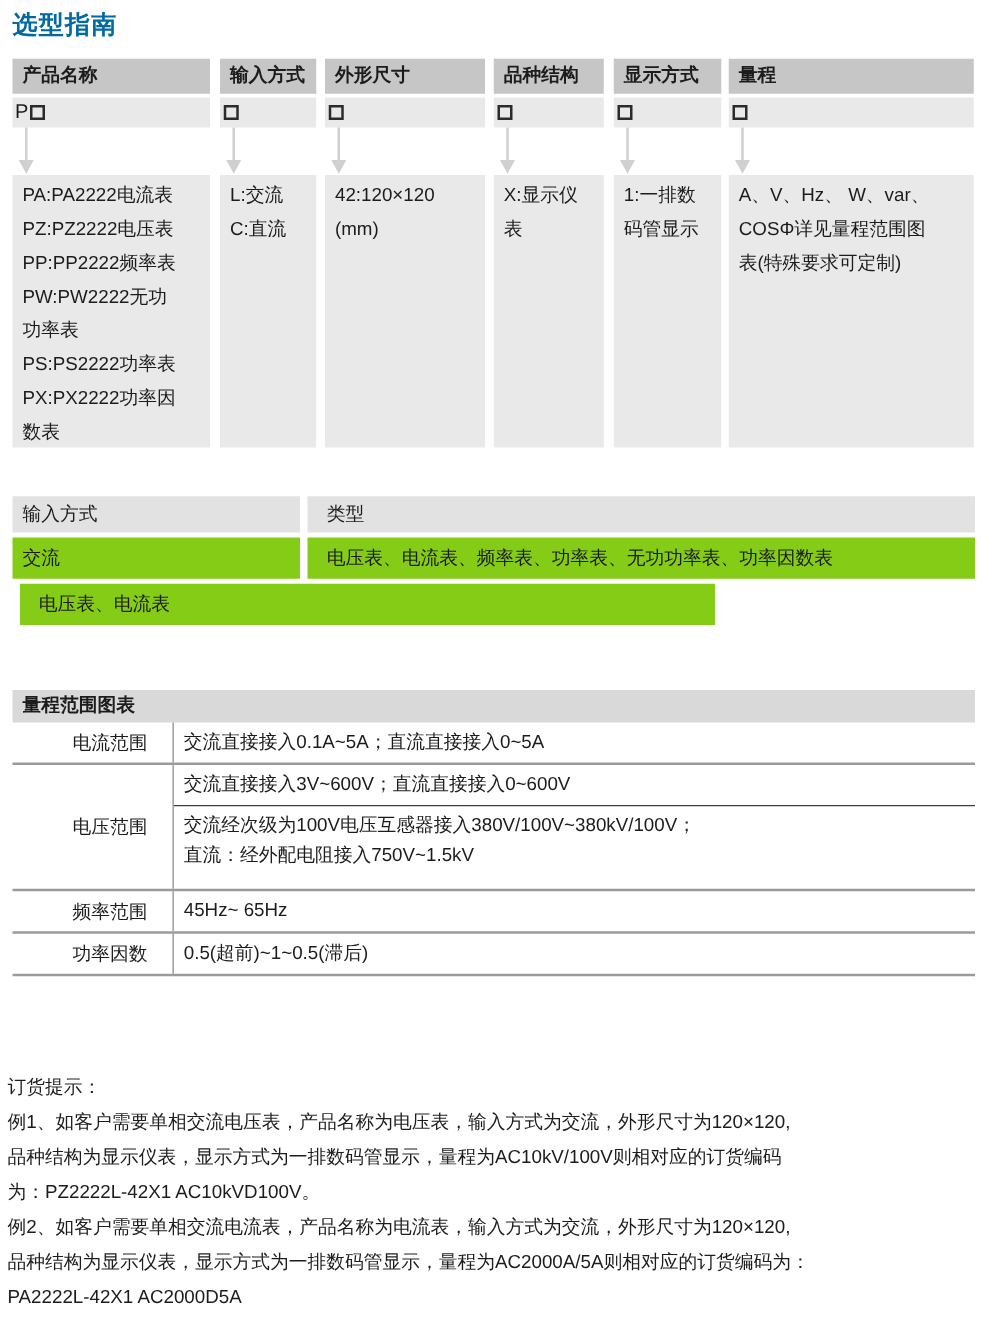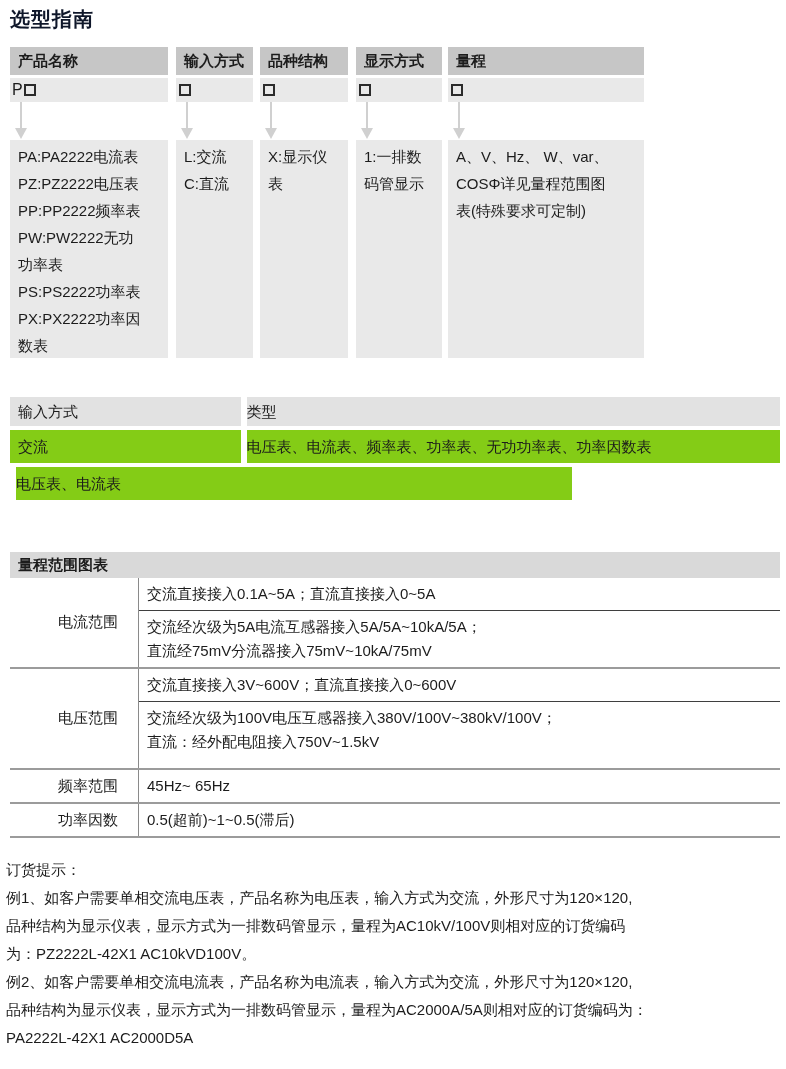--- a/index.html
+++ b/index.html
@@ -4,21 +4,21 @@
 <style>
   * { margin:0; padding:0; box-sizing:border-box; }
   html,body { background:#ffffff; }
   .page {
     position:relative; width:786px; height:1069px; background:#ffffff;
     font-family:"Liberation Sans","DejaVu Sans",sans-serif; color:#1c1c1c;
     overflow:hidden;
   }
   .page-title {
     position:absolute; left:10px; top:6px;
-    font-size:20px; font-weight:bold; color:#0f172a; letter-spacing:1px;
+    font-size:20px; font-weight:bold; color:#0369a1; letter-spacing:1px;
   }
 
   
   .sel-table { position:absolute; left:10px; top:47px; width:770px; display:flex; }
   .sel-col { display:flex; flex-direction:column; }
   .w0 { width:158px; }
   .w1 { width:77px;  margin-left:8px; }
   .w2 { width:128px; margin-left:7px; }
   .w3 { width:88px;  margin-left:7px; }
   .w4 { width:86px;  margin-left:8px; }
@@ -45,21 +45,21 @@
   }
   .sel-content {
     height:218px; background:#e9e9e9; font-size:15px; line-height:27px;
     padding:3px 6px 0 8px; white-space:pre-line;
   }
 
   
   .t2 { position:absolute; left:10px; top:397px; width:770px; font-size:15px; }
   .t2-row { display:flex; margin-bottom:4px; }
   .t2-label { width:240px; padding-left:8px; }
-  .t2-types { width:556px; margin-left:6px; padding-left:0; }
+  .t2-types { width:556px; margin-left:6px; padding-left:15px; }
   .t2-head .t2-label, .t2-head .t2-types { background:#e2e2e2; height:29px; line-height:29px; }
   .t2-data .t2-label, .t2-data .t2-types { background:#84cc16; height:33px; line-height:33px; }
 
   
   .range { position:absolute; left:10px; top:552px; width:770px; font-size:15px; }
   .range-title {
     height:26px; line-height:26px; background:#d9d9d9;
     font-weight:bold; padding-left:8px; font-size:15px;
   }
   .range-body { border-bottom:2px solid #9b9b9b; }
@@ -114,20 +114,33 @@
         <span class="code-box"></span>
       </div>
       <div class="arrow-zone">
         <span class="arrow-stem"></span>
         <span class="arrow-head"></span>
       </div>
       <div class="sel-content">L:交流
 C:直流</div>
     </div>
 
+    <div class="sel-col w2">
+      <div class="sel-hdr">外形尺寸</div>
+      <div class="sel-code">
+        <span class="code-prefix"></span>
+        <span class="code-box"></span>
+      </div>
+      <div class="arrow-zone">
+        <span class="arrow-stem"></span>
+        <span class="arrow-head"></span>
+      </div>
+      <div class="sel-content">42:120×120
+(mm)</div>
+    </div>
 
     <div class="sel-col w3">
       <div class="sel-hdr">品种结构</div>
       <div class="sel-code">
         <span class="code-prefix"></span>
         <span class="code-box"></span>
       </div>
       <div class="arrow-zone">
         <span class="arrow-stem"></span>
         <span class="arrow-head"></span>
@@ -182,22 +195,20 @@
   </div>
 
   <div class="range">
     <div class="range-title">量程范围图表</div>
     <div class="range-body">
 
       <div class="r-group">
         <div class="r-label">电流范围</div>
         <div class="r-content">
           <div class="r-sub">交流直接接入0.1A~5A；直流直接接入0~5A</div>
-          <div class="r-sub">交流经次级为5A电流互感器接入5A/5A~10kA/5A；
-直流经75mV分流器接入75mV~10kA/75mV</div>
         </div>
       </div>
 
       <div class="r-group">
         <div class="r-label">电压范围</div>
         <div class="r-content">
           <div class="r-sub">交流直接接入3V~600V；直流直接接入0~600V</div>
           <div class="r-sub tall">交流经次级为100V电压互感器接入380V/100V~380kV/100V；
 直流：经外配电阻接入750V~1.5kV</div>
         </div>

